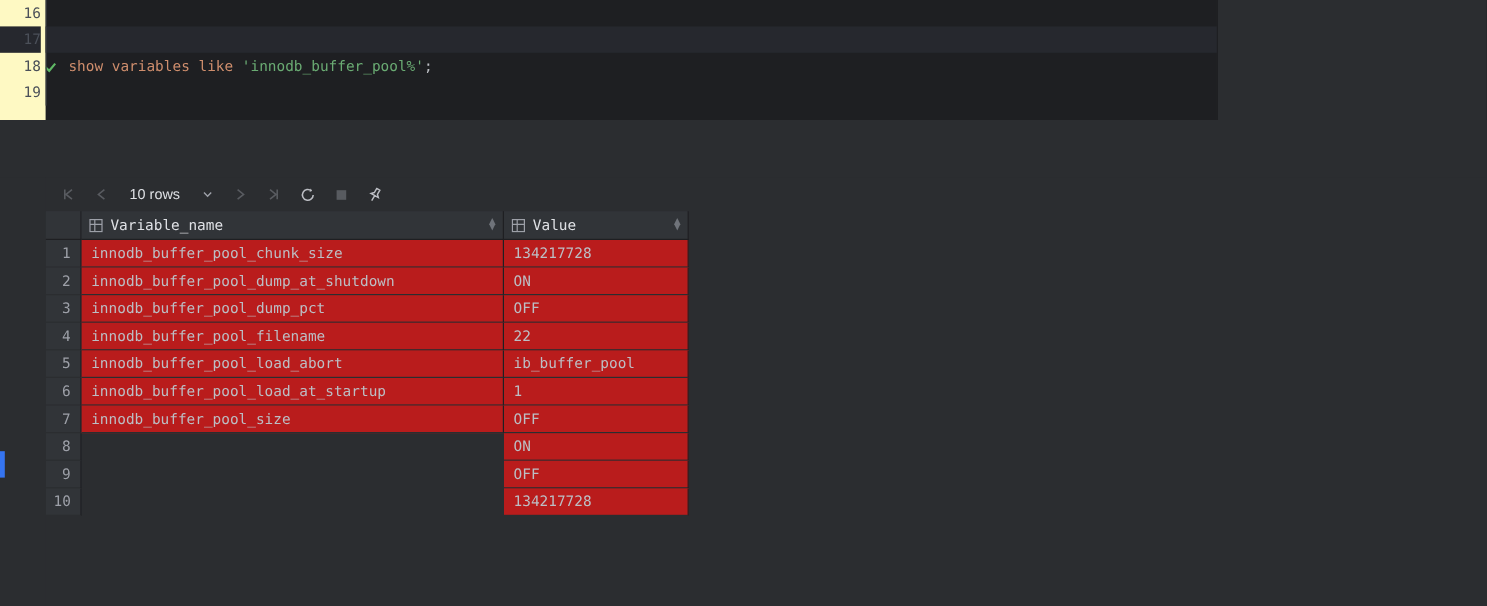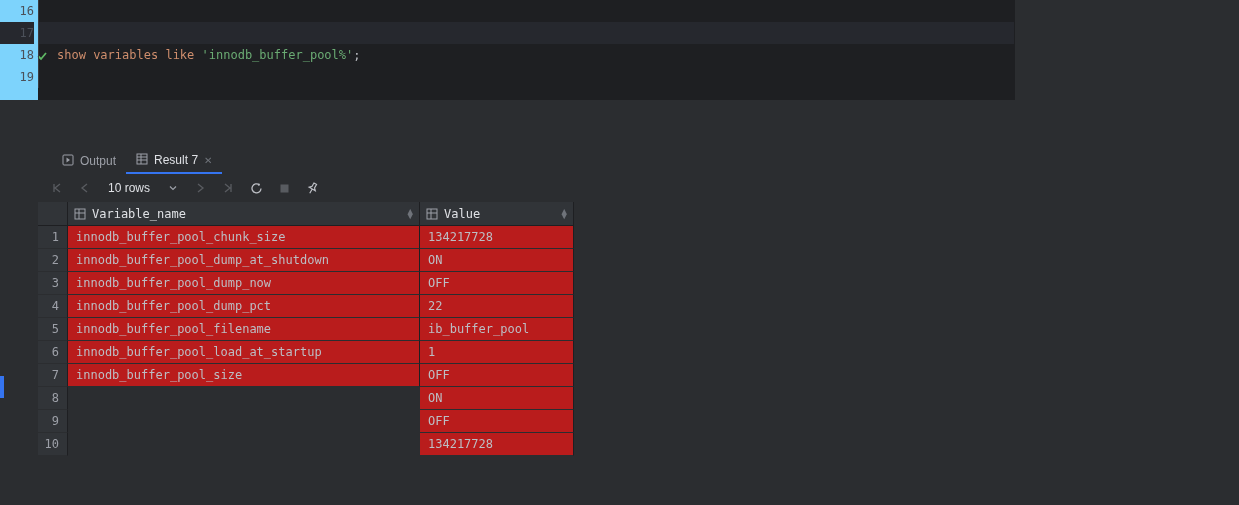--- a/index.html
+++ b/index.html
@@ -12,21 +12,21 @@
     height: 505px;
     overflow: hidden;
   }
   .editor-area {
     display: flex;
     height: 100px;
     background: #1e1f22;
   }
   .gutter {
     width: 38px;
-    background: #7dd3fc;
+    background: #fef9c3;
     color: #4b5059;
     text-align: right;
     padding-right: 4px;
     line-height: 22px;
   }
   .gutter-line {
     height: 22px;
     display: flex;
     align-items: center;
     justify-content: flex-end;
@@ -247,43 +247,20 @@
   </div>
 </div>
 
 <div class="splitter"></div>
 
 <div class="results-panel">
   <div class="left-strip">
     <div class="left-strip-select"></div>
   </div>
   <div class="results-main">
-    <div class="tabs">
-      <div class="tab">
-        <span>
-          <svg width="12" height="12" viewBox="0 0 12 12">
-              <rect x="1" y="1" width="10" height="10" rx="1" fill="none" stroke="#9da0a8" stroke-width="1"></rect>
-              <path d="M4.5 3.5 L8 6 L4.5 8.5 Z" fill="#9da0a8"></path>
-            </svg>
-        </span>
-        <span>Output</span>
-      </div>
-      <div class="tab active">
-        <span>
-          <svg width="12" height="12" viewBox="0 0 12 12">
-              <rect x="1" y="1" width="10" height="10" fill="none" stroke="#9da0a8" stroke-width="1"></rect>
-              <line x1="1" y1="4" x2="11" y2="4" stroke="#9da0a8"></line>
-              <line x1="1" y1="7" x2="11" y2="7" stroke="#9da0a8"></line>
-              <line x1="5" y1="1" x2="5" y2="11" stroke="#9da0a8"></line>
-            </svg>
-        </span>
-        <span>Result 7</span>
-        <span class="tab-close">✕</span>
-      </div>
-    </div>
 
     <div class="toolbar">
       <div class="toolbar-btn disabled">
         <svg width="12" height="12" viewBox="0 0 12 12">
             <path d="M3 2 V10 M9 2 L4 6 L9 10" fill="none" stroke="#9da0a8" stroke-width="1.3"></path>
           </svg>
       </div>
       <div class="toolbar-btn disabled">
         <svg width="12" height="12" viewBox="0 0 12 12">
             <path d="M8 2 L3 6 L8 10" fill="none" stroke="#9da0a8" stroke-width="1.3"></path>
@@ -353,23 +330,23 @@
             </span>
             <span>Variable_name</span>
             <span class="sort">
                 <span>▲</span>
                 <span>▼</span>
               </span>
           </div>
           <div id="col0">
               <div class="cell">innodb_buffer_pool_chunk_size</div>
               <div class="cell">innodb_buffer_pool_dump_at_shutdown</div>
-              <div class="cell">innodb_buffer_pool_dump_now</div>
               <div class="cell">innodb_buffer_pool_dump_pct</div>
               <div class="cell">innodb_buffer_pool_filename</div>
+              <div class="cell">innodb_buffer_pool_load_abort</div>
               <div class="cell">innodb_buffer_pool_load_at_startup</div>
               <div class="cell">innodb_buffer_pool_size</div>
             </div>
         </div>
         <div class="col col2">
           <div class="col-header">
             <span class="col-icon">
               <svg width="12" height="12" viewBox="0 0 12 12">
                   <rect x="1" y="1" width="10" height="10" fill="none" stroke="#9da0a8" stroke-width="1"></rect>
                   <line x1="1" y1="5" x2="11" y2="5" stroke="#9da0a8"></line>

